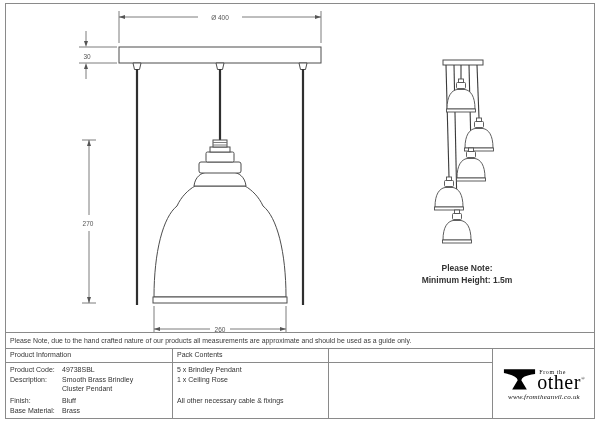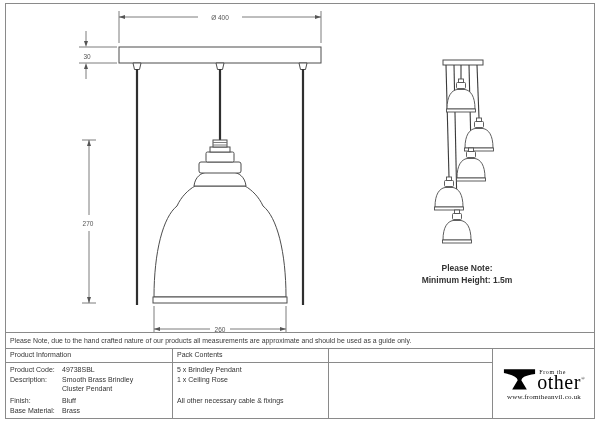--- a/index.html
+++ b/index.html
@@ -27,21 +27,21 @@
   .tcell-text{position:absolute;white-space:nowrap;}
   .disclaimer{left:5px;top:4px;font-size:6.9px;color:#3a3a3a;}
   .th{font-weight:400;color:#333;}
   .pi-label{display:inline-block;width:52px;}
   .logo-cell{position:absolute;left:488px;top:15px;width:102px;height:71px;display:flex;flex-direction:column;align-items:center;justify-content:center;}
   .logo-row{display:flex;align-items:flex-end;}
   .logo-word{display:flex;flex-direction:column;margin-left:1px;}
   .logo-fromthe{font-family:"Liberation Serif",serif;font-size:6px;letter-spacing:0.6px;color:#111;margin-left:2px;}
   .logo-name{font-family:"Liberation Serif",serif;font-size:20px;line-height:0.78;color:#000;letter-spacing:0.5px;}
   .logo-reg{font-size:5px;vertical-align:9px;letter-spacing:0;}
-  .logo-url{font-family:"Liberation Serif",serif;font-size:7px;color:#111;margin-top:2px;letter-spacing:0.2px;text-align:right;}
+  .logo-url{font-family:"Liberation Serif",serif;font-style:italic;font-size:7px;color:#111;margin-top:2px;letter-spacing:0.2px;text-align:right;}
 </style>
 </head>
 <body>
 
 <div class="sheet-border"></div>
 
 <svg class="drawing" width="600" height="332" viewBox="0 0 600 332">
 
   <g>
 

